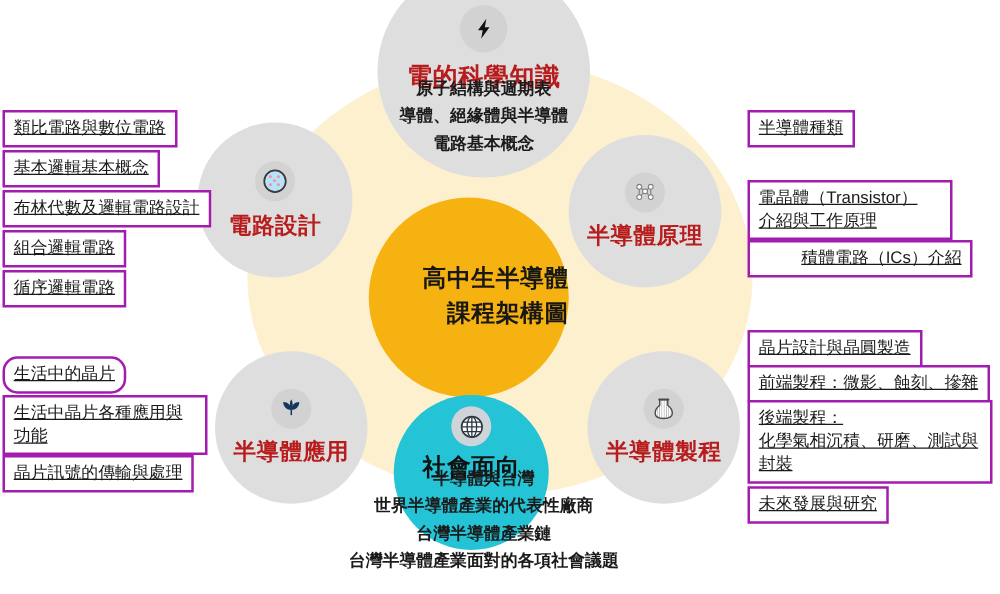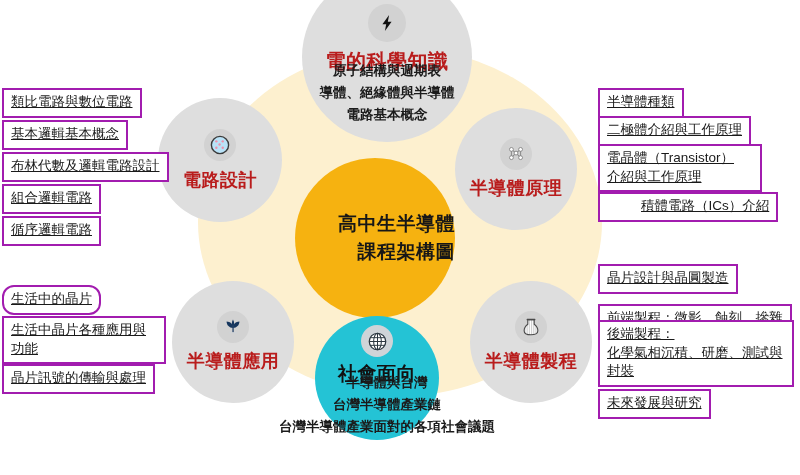--- a/index.html
+++ b/index.html
@@ -193,21 +193,21 @@
   #leaf-a3 { left: 2px;  top: 364px; }
 
   
   #leaf-p1 { left: 598px; top: 88px;  }
   #leaf-p2 { left: 598px; top: 116px; }
   #leaf-p3 { left: 598px; top: 144px; width: 164px; }
   #leaf-p4 { left: 598px; top: 192px; padding-left: 41px; }
 
   
   #leaf-f1 { left: 598px; top: 264px; }
-  #leaf-f2 { left: 598px; top: 304px; }
+  #leaf-f2 { left: 598px; top: 292px; }
   #leaf-f3 { left: 598px; top: 320px; width: 196px; }
   #leaf-f4 { left: 598px; top: 389px; }
 
   svg { display: block; }
 </style>
 </head>
 <body>
 
 <div id="canvas">
 
@@ -265,21 +265,20 @@
           <circle cx="12" cy="11" r="2.1"></circle>
           <circle cx="7" cy="16" r="2.1"></circle>
           <circle cx="17" cy="16" r="2.1"></circle>
         </g>
       </svg>
     </div>
     <div class="node-title">半導體原理</div>
   </div>
 
   <div class="leaf" id="leaf-p1">半導體種類</div>
-  <div class="leaf" id="leaf-p2">二極體介紹與工作原理</div>
   <div class="leaf wrap" id="leaf-p3">
     <div>電晶體（Transistor）</div>
     <div>介紹與工作原理</div>
   </div>
   <div class="leaf" id="leaf-p4">積體電路（ICs）介紹</div>
 
   <div class="node" id="node-application">
     <div class="icon-puck">
       <svg width="22" height="22" viewBox="0 0 24 24" aria-hidden="true">
         <path d="M12 13 C12 9 9 6 5 6 C5 10 8 13 12 13 Z" fill="#16365e"></path>
@@ -338,17 +337,18 @@
         <line x1="4.6" y1="8" x2="19.4" y2="8" stroke="#2c3740" stroke-width="1"></line>
         <line x1="4.6" y1="16" x2="19.4" y2="16" stroke="#2c3740" stroke-width="1"></line>
         <line x1="12" y1="3.4" x2="12" y2="20.6" stroke="#2c3740" stroke-width="1.1"></line>
       </svg>
     </div>
     <div class="node-title">社會面向</div>
   </div>
 
   <div class="caption" id="caption-social">
     <div class="line first">半導體與台灣</div>
+    <div class="line">世界半導體產業的代表性廠商</div>
     <div class="line">台灣半導體產業鏈</div>
     <div class="line">台灣半導體產業面對的各項社會議題</div>
   </div>
 
 </div>
 
 </body></html>

